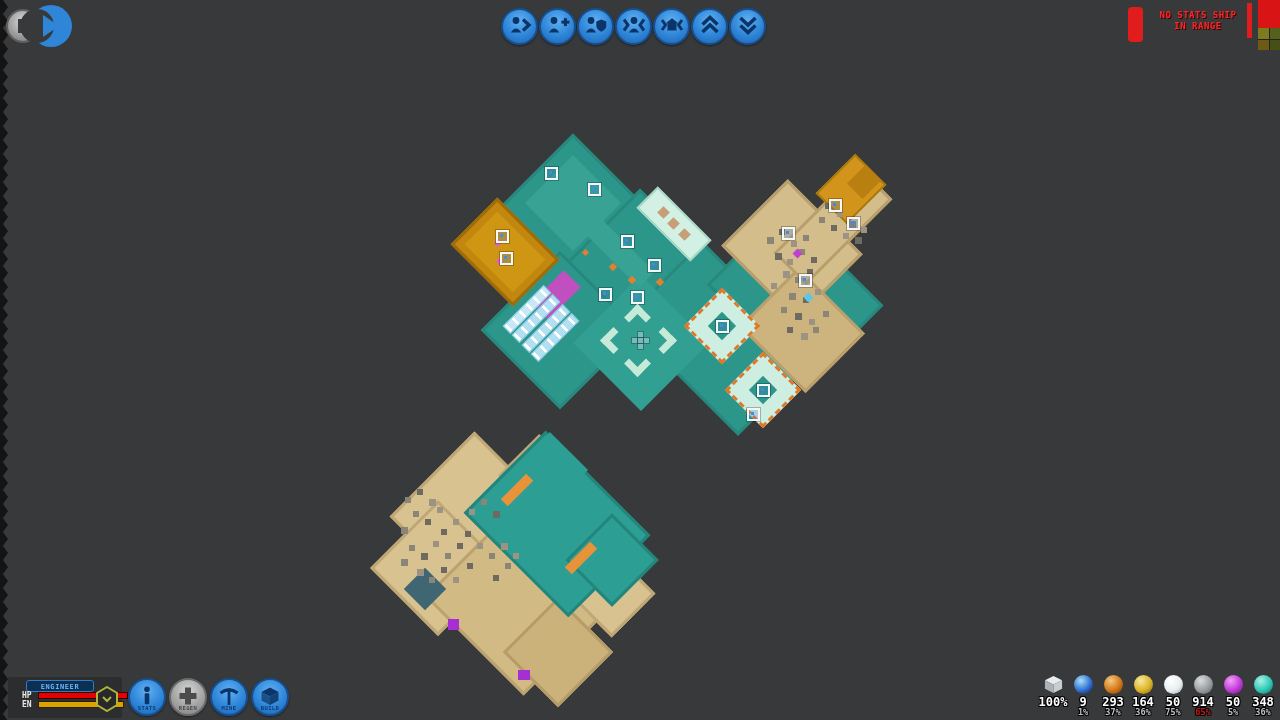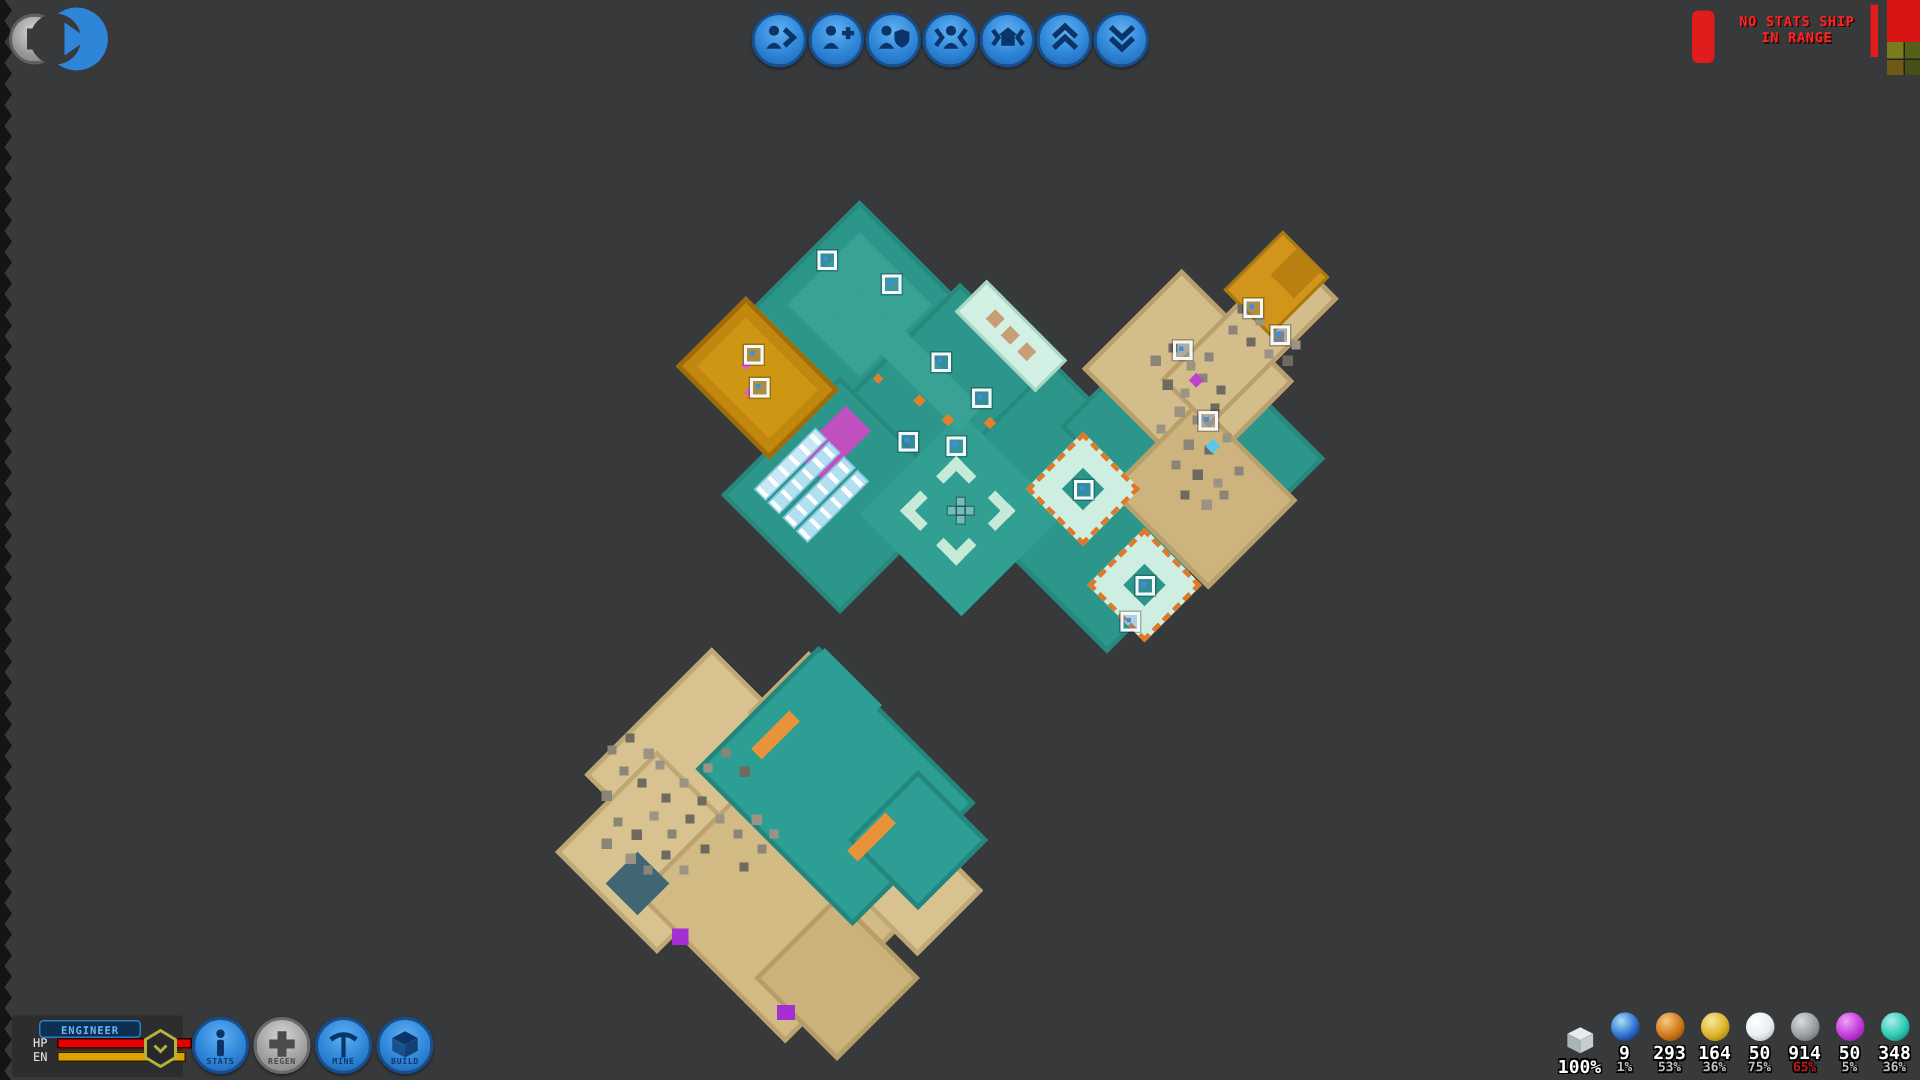--- a/index.html
+++ b/index.html
@@ -49,26 +49,26 @@
   #supply-icon{left:1128px;top:7px;width:15px;height:35px;background:#e01c1c;border-radius:4px;}
   #corner-bar{left:1247px;top:3px;width:5px;height:35px;background:#e01c1c;}
   #corner-block{left:1258px;top:0;width:22px;height:28px;background:#d81414;}
   #corner-grid{left:1258px;top:28px;width:22px;height:22px;display:grid;grid-template-columns:1fr 1fr;gap:1px;background:#222;}
   #corner-grid div{background:#7c7c1e;} #corner-grid div:nth-child(2){background:#55611a;}
   #corner-grid div:nth-child(3){background:#6e5a14;} #corner-grid div:nth-child(4){background:#465016;}
   
   #char-panel{left:8px;top:677px;width:114px;height:41px;background:#2b2d2e;border-radius:2px;}
   #char-badge{left:26px;top:680px;width:68px;height:12px;background:#0c2f52;border:1px solid #2e7ec8;border-radius:3px;
       color:#6cb4f8;font-size:7px;font-weight:bold;letter-spacing:.6px;text-align:center;line-height:12px;box-sizing:border-box;}
-  .statlabel{color:#e8e8e8;font-size:8px;font-weight:normal;line-height:8px;}
+  .statlabel{color:#e8e8e8;font-size:8px;font-weight:bold;line-height:8px;}
   #hp-label{left:22px;top:692px;} #en-label{left:22px;top:701px;}
   #hp-bar{left:38px;top:692px;width:90px;height:7px;background:#e60000;border:1px solid #2c0000;box-sizing:border-box;}
   #en-bar{left:38px;top:701px;width:86px;height:7px;background:#dca200;border:1px solid #2c1e00;box-sizing:border-box;}
   
-  #resources{position:absolute;left:1038px;top:674px;display:flex;align-items:flex-end;}
+  #resources{position:absolute;left:1038px;top:674px;display:flex;}
   .res{width:30px;display:flex;flex-direction:column;align-items:center;}
   .res .ricon{width:21px;height:21px;}
   .res .orb{width:19px;height:19px;border-radius:50%;margin:1px;}
   .res .rval{font-size:12px;font-weight:bold;color:#fff;line-height:12px;margin-top:1px;
       text-shadow:1px 1px 0 #000,-1px 1px 0 #000,1px -1px 0 #000,-1px -1px 0 #000;}
   .res .rpct{font-size:8.5px;font-weight:bold;line-height:9px;
       text-shadow:1px 1px 0 #000,-1px 1px 0 #000,1px -1px 0 #000,-1px -1px 0 #000;}
   
   #edge-zigzag{position:absolute;left:0;top:0;}
   #hex-icon{left:95px;top:686px;}
@@ -360,21 +360,21 @@
         <span class="rpct" style="color:#bfc3c5"></span>
       </div>
       <div class="res">
         <span class="orb" style="background:radial-gradient(circle at 36% 30%, #a8e0f8 0%, #2f6fd0 55%, #0c2050 96%)"></span>
         <span class="rval">9</span>
         <span class="rpct" style="color:#bfc3c5">1%</span>
       </div>
       <div class="res">
         <span class="orb" style="background:radial-gradient(circle at 36% 30%, #f8c880 0%, #d07818 55%, #7a3c04 96%)"></span>
         <span class="rval">293</span>
-        <span class="rpct" style="color:#bfc3c5">53%</span>
+        <span class="rpct" style="color:#bfc3c5">37%</span>
       </div>
       <div class="res">
         <span class="orb" style="background:radial-gradient(circle at 36% 30%, #f8e8a0 0%, #dab428 55%, #8a6a08 96%)"></span>
         <span class="rval">164</span>
         <span class="rpct" style="color:#bfc3c5">36%</span>
       </div>
       <div class="res">
         <span class="orb" style="background:radial-gradient(circle at 36% 30%, #ffffff 0%, #e8eef0 55%, #9aa8b0 96%)"></span>
         <span class="rval">50</span>
         <span class="rpct" style="color:#bfc3c5">75%</span>

